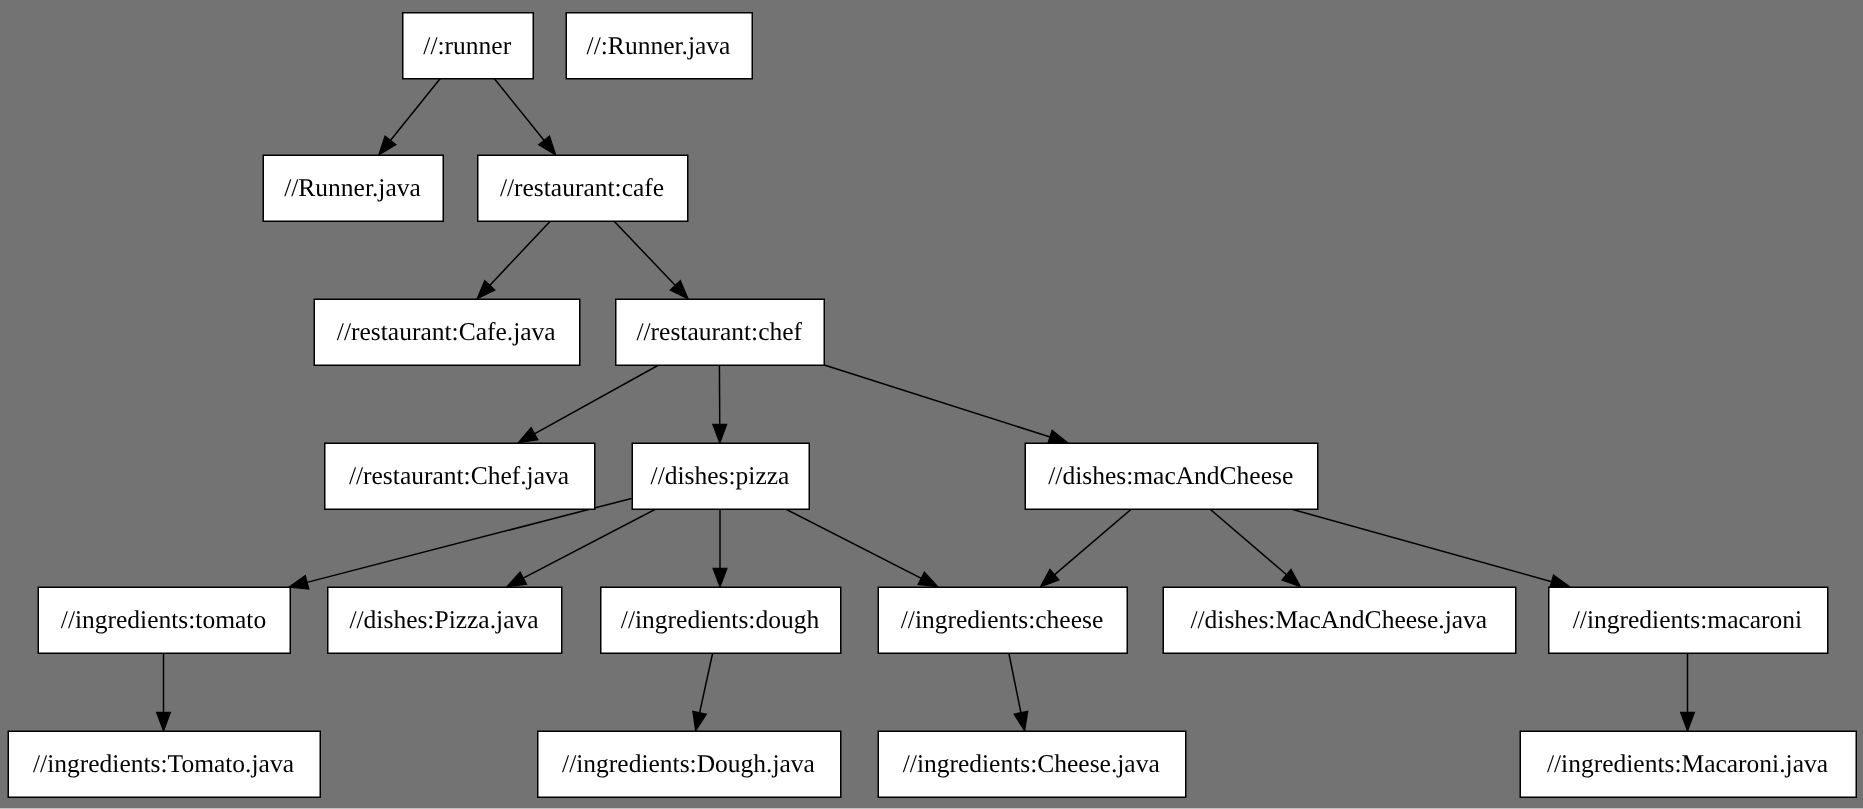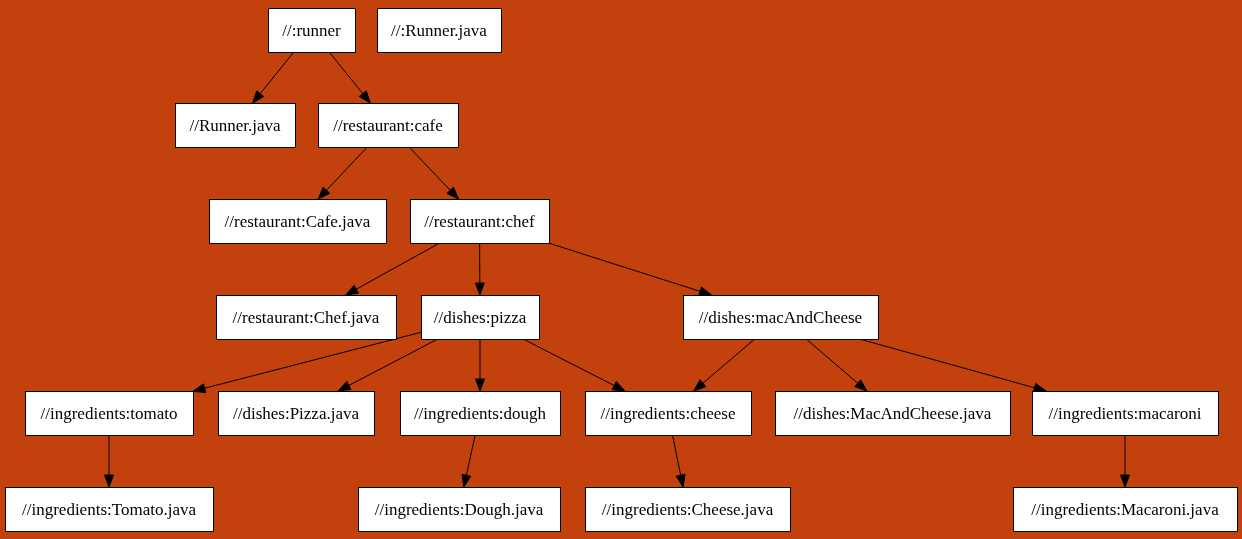--- a/index.html
+++ b/index.html
@@ -5,21 +5,21 @@
   html, body {
     margin: 0;
     padding: 0;
     background: #ffffff;
     font-family: "Liberation Serif", "DejaVu Serif", serif;
   }
   .graph-wrap {
     position: relative;
     width: 1242px;
     height: 539px;
-    background: #c2410c;
+    background: #737373;
     overflow: hidden;
   }
   svg { display: block; }
   .node-box {
     fill: #ffffff;
     stroke: #000000;
     stroke-width: 1;
   }
   .node-label {
     fill: #000000;

